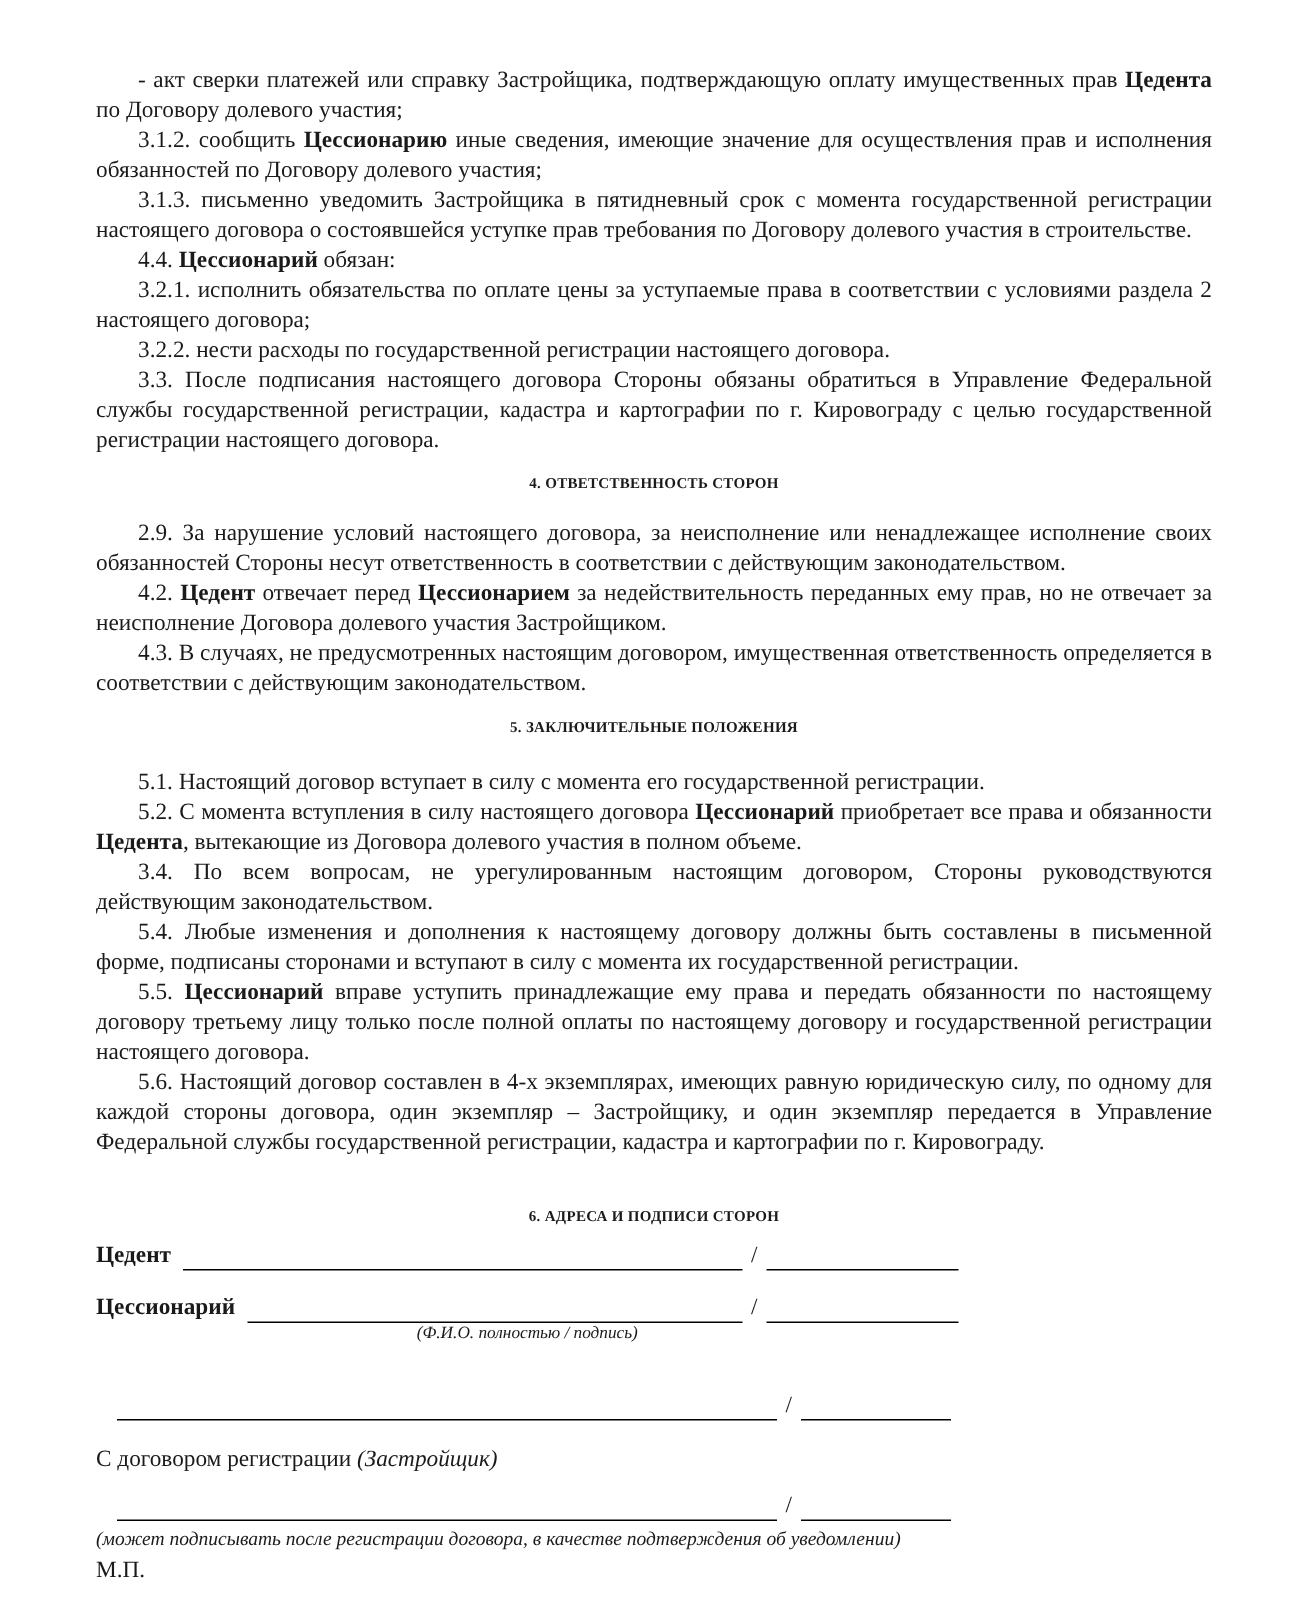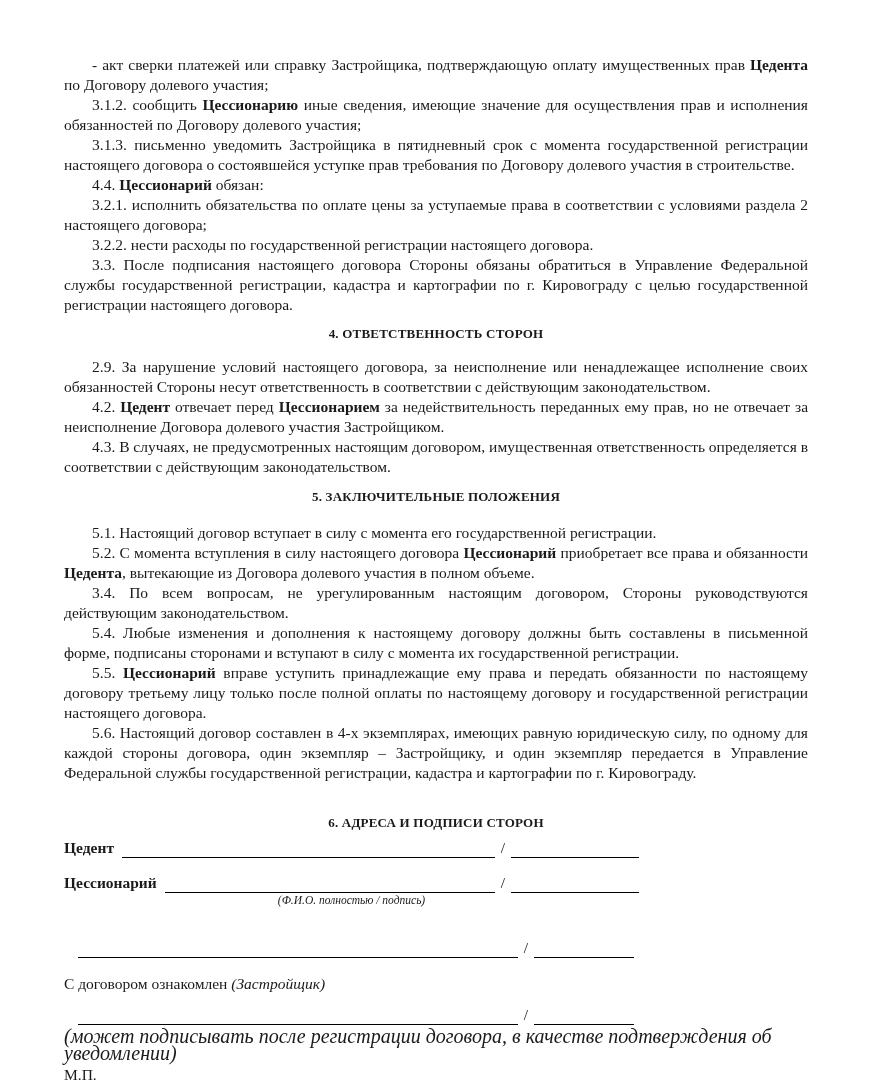--- a/index.html
+++ b/index.html
@@ -8,30 +8,30 @@
     background: #ffffff;
     font-family: "Liberation Serif", "DejaVu Serif", serif;
     font-size: 15.5px;
     line-height: 20px;
     color: #1a1a1a;
     overflow: hidden;
   }
   .page {
     box-sizing: border-box;
     width: 870px; height: 1080px;
-    padding: 55px 62px 0 64px;
+    padding: 44px 62px 0 64px;
   }
   p.body {
     margin: 0;
     text-align: justify;
     text-indent: 28px;
   }
   p.noindent { text-indent: 0; text-align: left; }
   .heading {
-    font-size: 13px;
+    font-size: 10px;
     font-weight: bold;
     text-align: center;
     margin: 9px 0 13px 0;
     letter-spacing: 0.2px;
   }
   .heading.h5 { margin: 10px 0 16px 0; }
   .heading.h6 { margin: 30px 0 4px 0; }
 
   
   .sigrow {
@@ -69,21 +69,21 @@
     white-space: nowrap;
   }
   .acksig .line.grow { margin-left: 0; }
   .acksig .line.short2 { width: 100px; flex: 0 0 auto; }
 
   .gap20 { height: 20px; }
   .gap16 { height: 16px; }
 
   .note-caption {
     font-style: italic;
-    font-size: 20px;
+    font-size: 13px;
     margin: 3px 0 0 0;
     line-height: 17px;
   }
   .stamp { margin-top: 3px; }
 </style>
 </head>
 <body>
 
 <div class="page">
 
@@ -132,21 +132,21 @@
 
 
   <div class="acksig">
     <span class="line grow"></span>
     <span class="slash">/</span>
     <span class="line short2"></span>
   </div>
 
   <div class="gap16"></div>
 
-  <p class="body noindent"><span>С договором ознакомлен </span><span style="font-style: italic;">(Застройщик)</span></p>
+  <p class="body noindent"><span>С договором регистрации </span><span style="font-style: italic;">(Застройщик)</span></p>
 
   <div class="acksig">
     <span class="line grow"></span>
     <span class="slash">/</span>
     <span class="line short2"></span>
   </div>
 
   <div class="note-caption">(может подписывать после регистрации договора, в качестве подтверждения об уведомлении)</div>
 
   <div class="stamp">М.П.</div>

